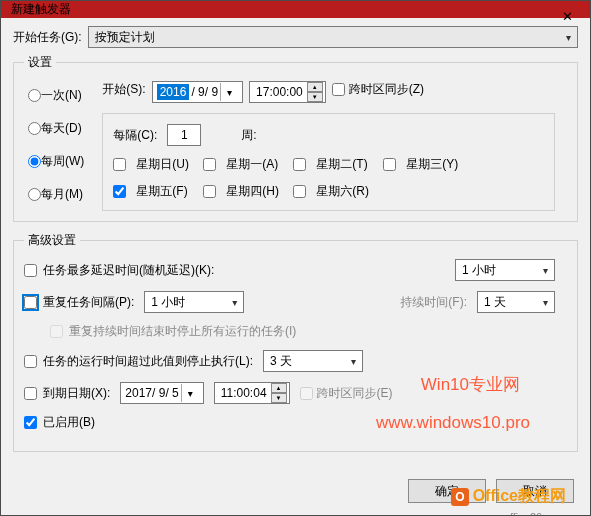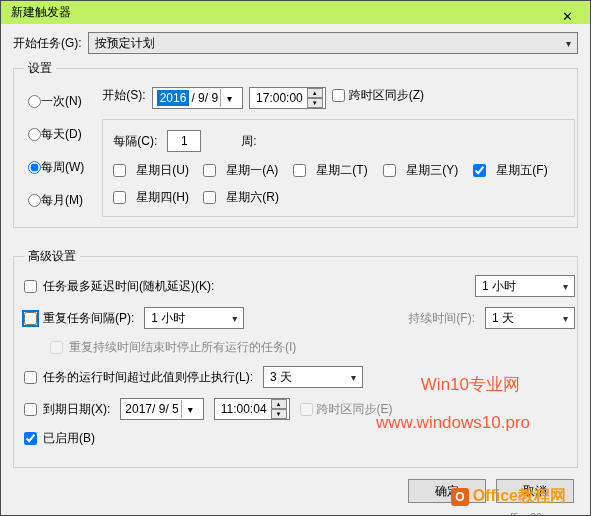--- a/index.html
+++ b/index.html
@@ -11,22 +11,22 @@
     }
     .window {
       width: 591px;
       height: 516px;
       border: 1px solid #4a4a4a;
       background: #f0f0f0;
       position: relative;
       overflow: hidden;
     }
     .titlebar {
-      height: 23px;
-      background: #bef264;
+      height: 17px;
+      background: #b91c1c;
       display: flex;
       align-items: center;
       padding: 0 0 0 10px;
       position: relative;
     }
     .titlebar .title { font-size: 12px; color: #000; }
     .close-btn {
       position: absolute;
       right: 0; top: 0;
       width: 45px; height: 30px;
@@ -39,27 +39,27 @@
     .row .lbl { margin-right: 6px; }
     .combo {
       flex: 1;
       height: 22px;
       border: 1px solid #7a7a7a;
       background: #e8e8e8;
       display: flex; align-items: center; justify-content: space-between;
       padding: 0 6px;
     }
     .combo.small { flex: none; width: 100px; background: #fff; }
-    .combo.smallw { flex: none; width: 90px; background: #fff; }
+    .combo.smallw { flex: none; width: 78px; background: #fff; }
     .chev { font-size: 10px; color: #333; }
     fieldset {
       border: 1px solid #d0d0d0;
       border-radius: 0;
-      padding: 10px 2px 10px 10px;
-      margin-bottom: 20px;
+      padding: 10px 22px 10px 10px;
+      margin-bottom: 10px;
       background: #f0f0f0;
     }
     legend { padding: 0 4px; font-size: 12px; }
     .settings-body { display: flex; gap: 14px; }
     .radios { display: flex; flex-direction: column; gap: 16px; padding: 6px 4px; }
     .radio-item { display: flex; align-items: center; }
     .radio-item input { width: 13px; height: 13px; }
     .right-panel {
       flex: 1;
       display: flex;

